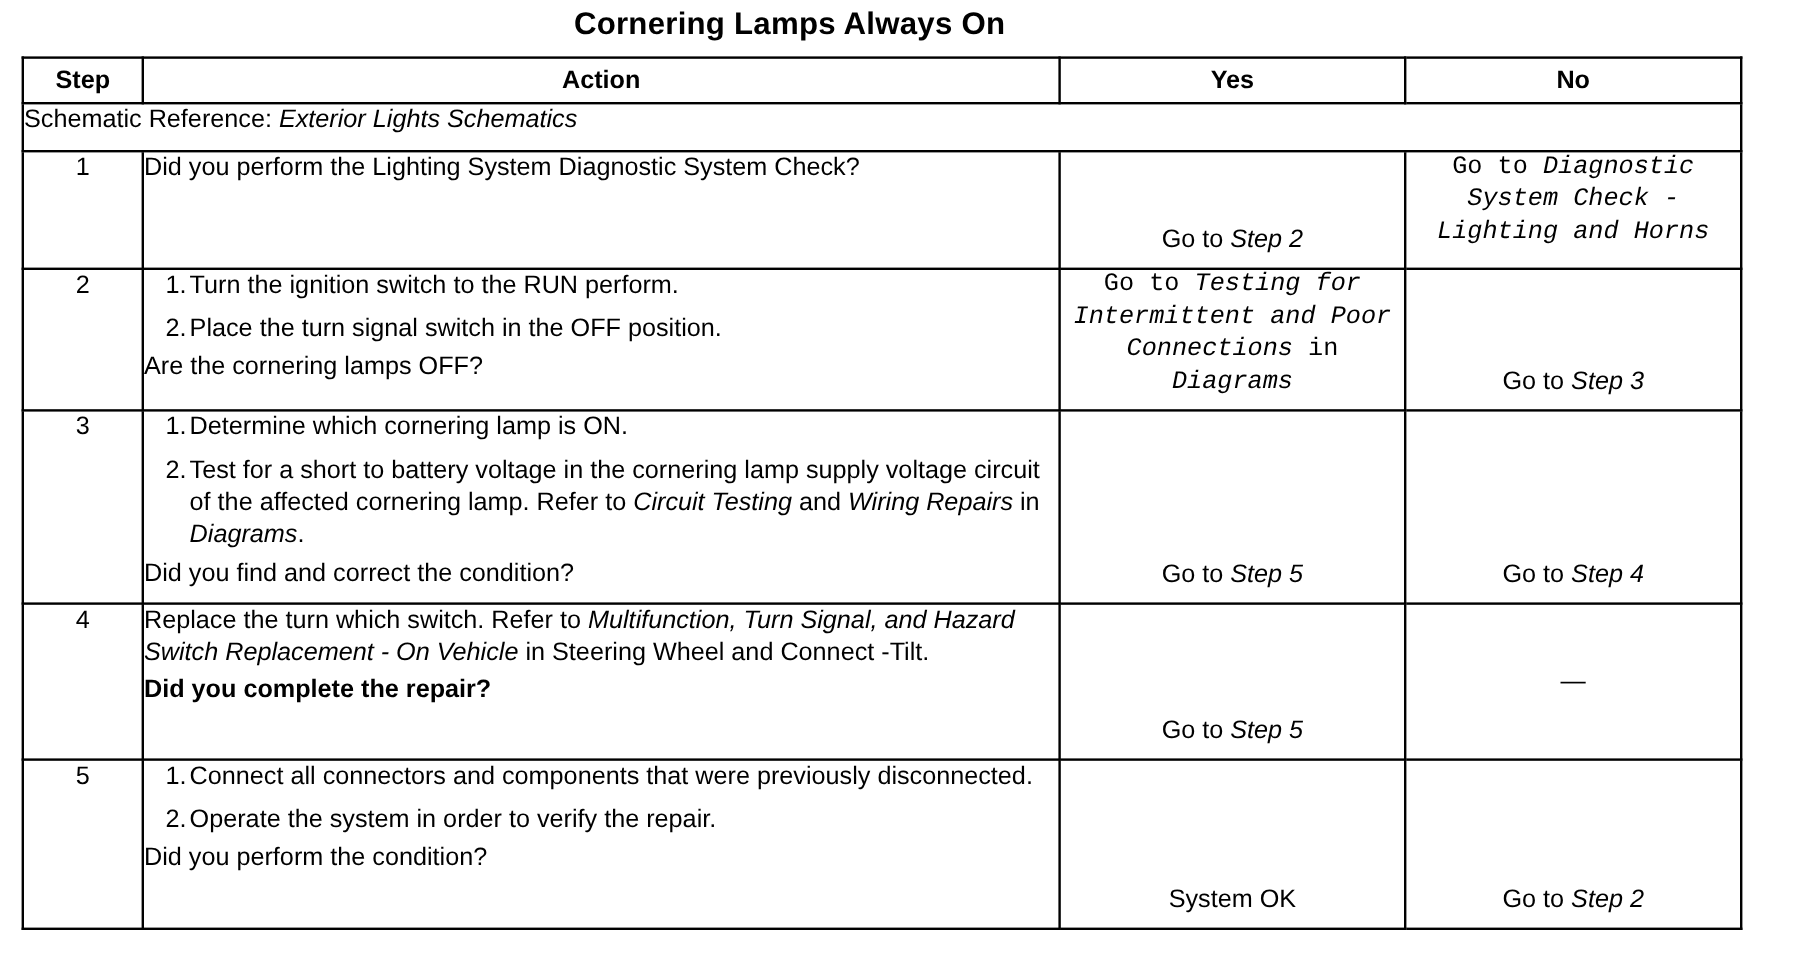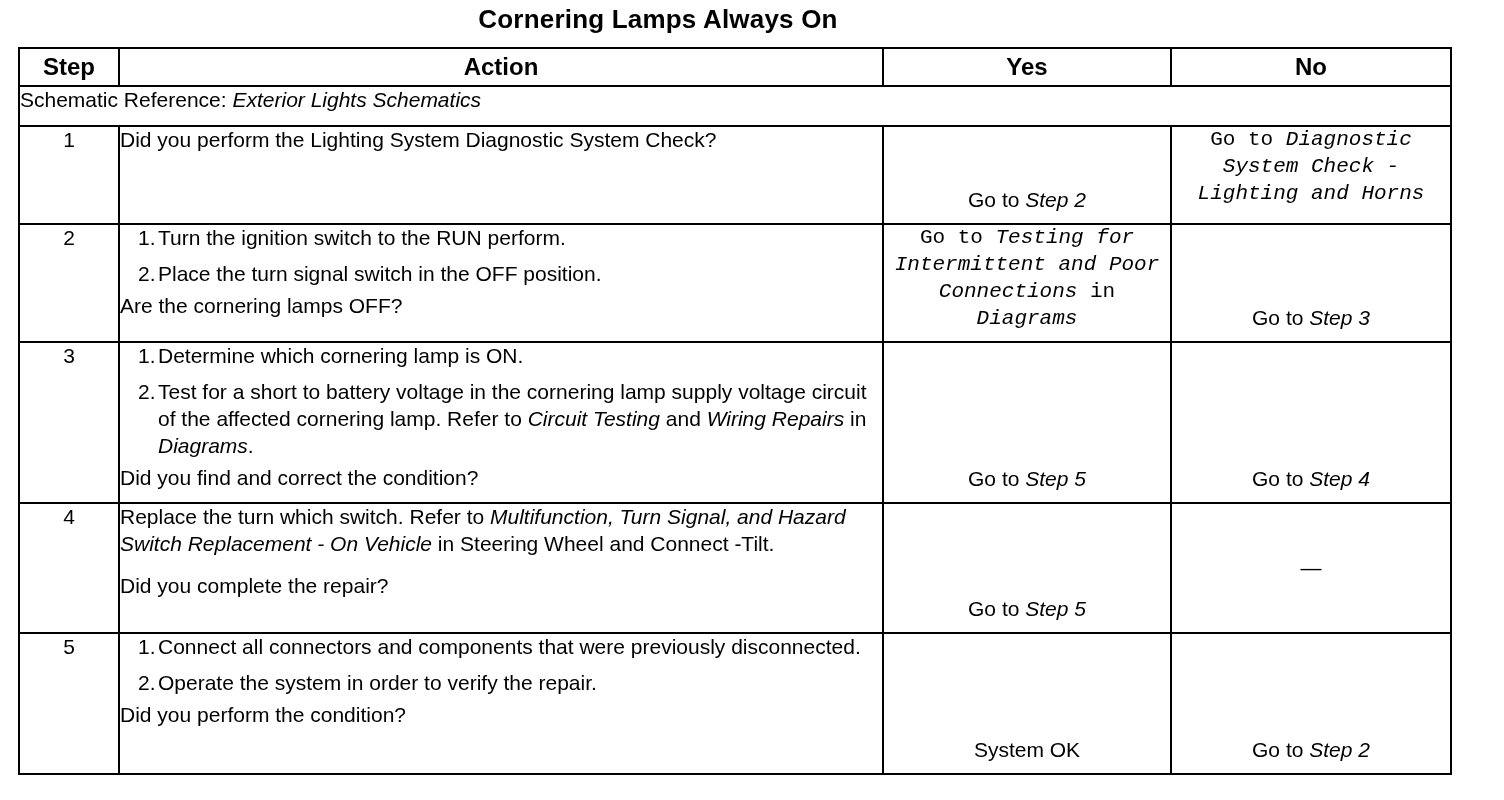--- a/index.html
+++ b/index.html
@@ -48,21 +48,21 @@
   }
   
   col.c-step { width: 100px; }
   col.c-action { width: 764px; }
   col.c-yes { width: 288px; }
   col.c-no { width: 280px; }
 
   thead th {
     height: 36px;
     font-weight: bold;
-    font-size: 24px;
+    font-size: 21px;
     text-align: center;
     vertical-align: middle;
     line-height: 36px;
     padding: 0;
   }
 
   td.schematic {
     height: 38px;
     vertical-align: middle;
     padding: 0 0 0 16px;
@@ -92,21 +92,21 @@
   }
   td.yes.top, td.no.top {
     vertical-align: top;
     font-family: Liberation Mono, monospace;
   }
   td.no.middle {
     vertical-align: middle;
   }
 
   .para { margin: 0 0 2px 0; }
-  .para + .para { margin-top: 15px; }
+  .para + .para { margin-top: 4px; font-weight: bold; }
 
   ol.steps {
     margin: 0 0 0 0;
     padding: 0;
     list-style: none;
   }
   ol.steps li {
     position: relative;
     padding-left: 38px;
     margin-bottom: 9px;

